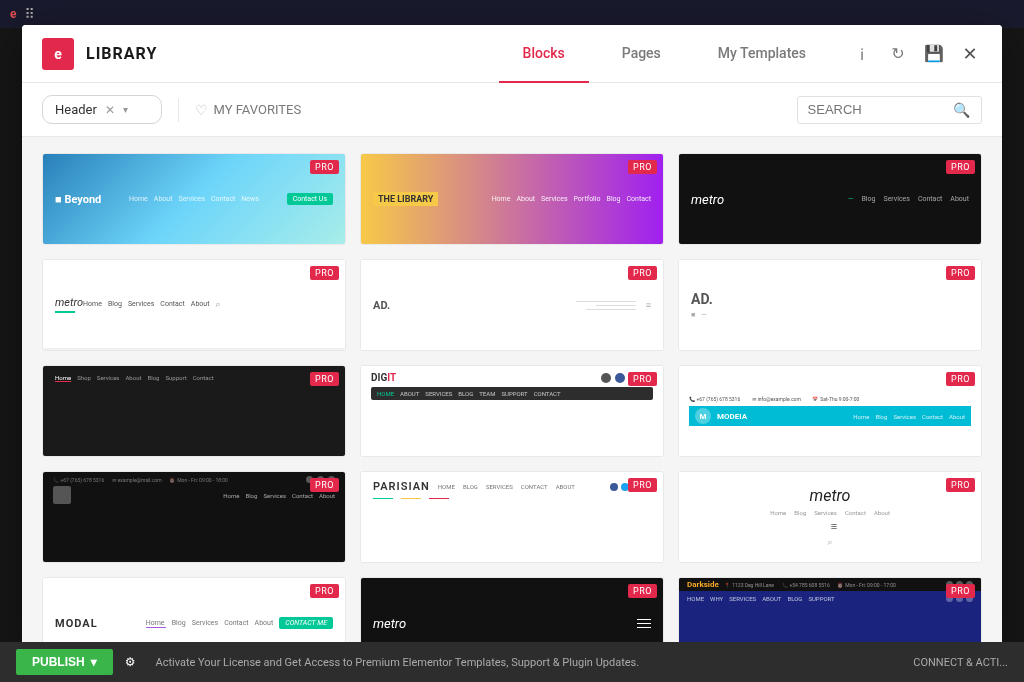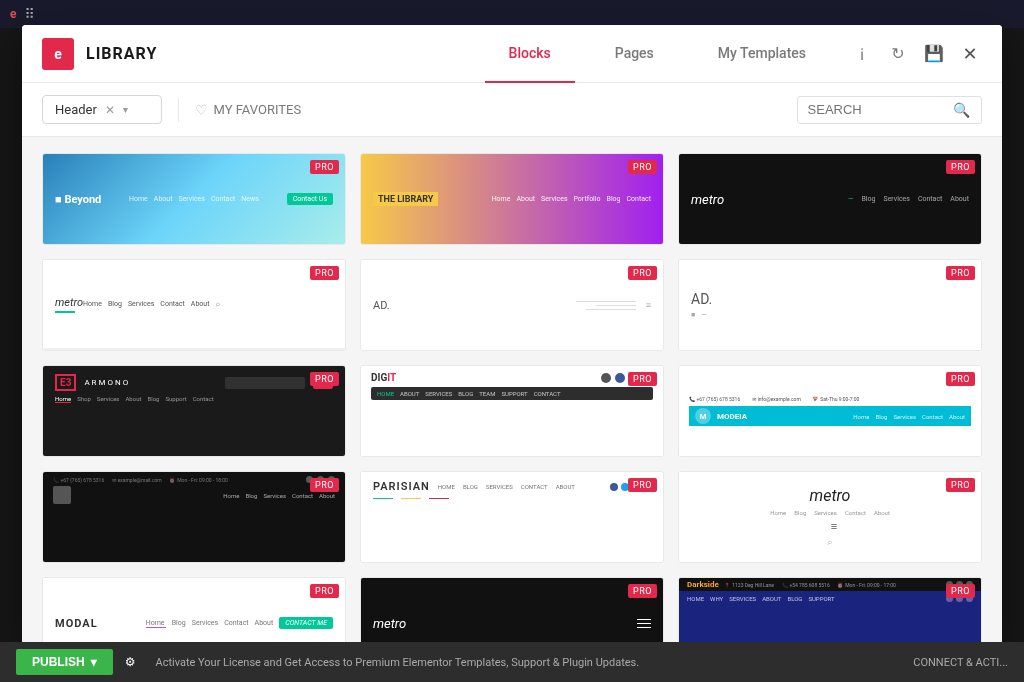--- a/index.html
+++ b/index.html
@@ -86,21 +86,21 @@
       font-weight: 700;
       color: #1a1a1a;
       letter-spacing: 1px;
       text-transform: uppercase;
       margin-right: auto;
     }
 
     .modal-tabs {
       display: flex;
       align-items: flex-start;
-      gap: 16px;
+      gap: 9px;
       margin-right: 20px;
     }
 
     .modal-tab {
       padding: 20px 24px;
       font-size: 14px;
       color: #7a7a7a;
       cursor: pointer;
       border-bottom: 2px solid transparent;
       margin-bottom: -1px;
@@ -143,21 +143,21 @@
       align-items: center;
       padding: 12px 20px;
       border-bottom: 1px solid #e8e8e8;
       background: #fff;
       flex-shrink: 0;
       gap: 16px;
     }
 
     .filter-select {
       border: 1px solid #d5d5d5;
-      border-radius: 4px;
+      border-radius: 10px;
       padding: 6px 12px;
       font-size: 13px;
       color: #333;
       display: flex;
       align-items: center;
       gap: 8px;
       cursor: pointer;
       background: #fff;
       min-width: 120px;
     }
@@ -375,21 +375,21 @@
     .preview-ad {
       background: #fff;
       display: flex;
       align-items: center;
       justify-content: center;
       padding: 8px 12px;
     }
     .preview-ad .ad-text {
       color: #555;
       font-size: 11px;
-      font-weight: normal;
+      font-weight: bold;
       margin-right: auto;
     }
     .preview-ad .lines {
       display: flex;
       flex-direction: column;
       gap: 3px;
       align-items: flex-end;
     }
     .preview-ad .line {
       height: 1px;
@@ -949,26 +949,20 @@
                 <span style="color:#aaa;font-size:7px;">—</span>
               </div>
             </div>
           </div>
         </div>
 
         <div class="template-card">
           <div class="template-preview">
             <div class="pro-badge">PRO</div>
             <div class="preview-dark-armono" style="width:100%;height:100%;">
-              <div class="top-row">
-                <div class="logo-block">E3</div>
-                <span class="brand-name">ARMONO</span>
-                <div class="search-bar"></div>
-                <div style="background:#e2294c;width:20px;height:12px;border-radius:2px;"></div>
-              </div>
               <div class="nav-row">
                 <span class="nav-item active-nav">Home</span>
                 <span class="nav-item">Shop</span>
                 <span class="nav-item">Services</span>
                 <span class="nav-item">About</span>
                 <span class="nav-item">Blog</span>
                 <span class="nav-item">Support</span>
                 <span class="nav-item">Contact</span>
               </div>
             </div>

